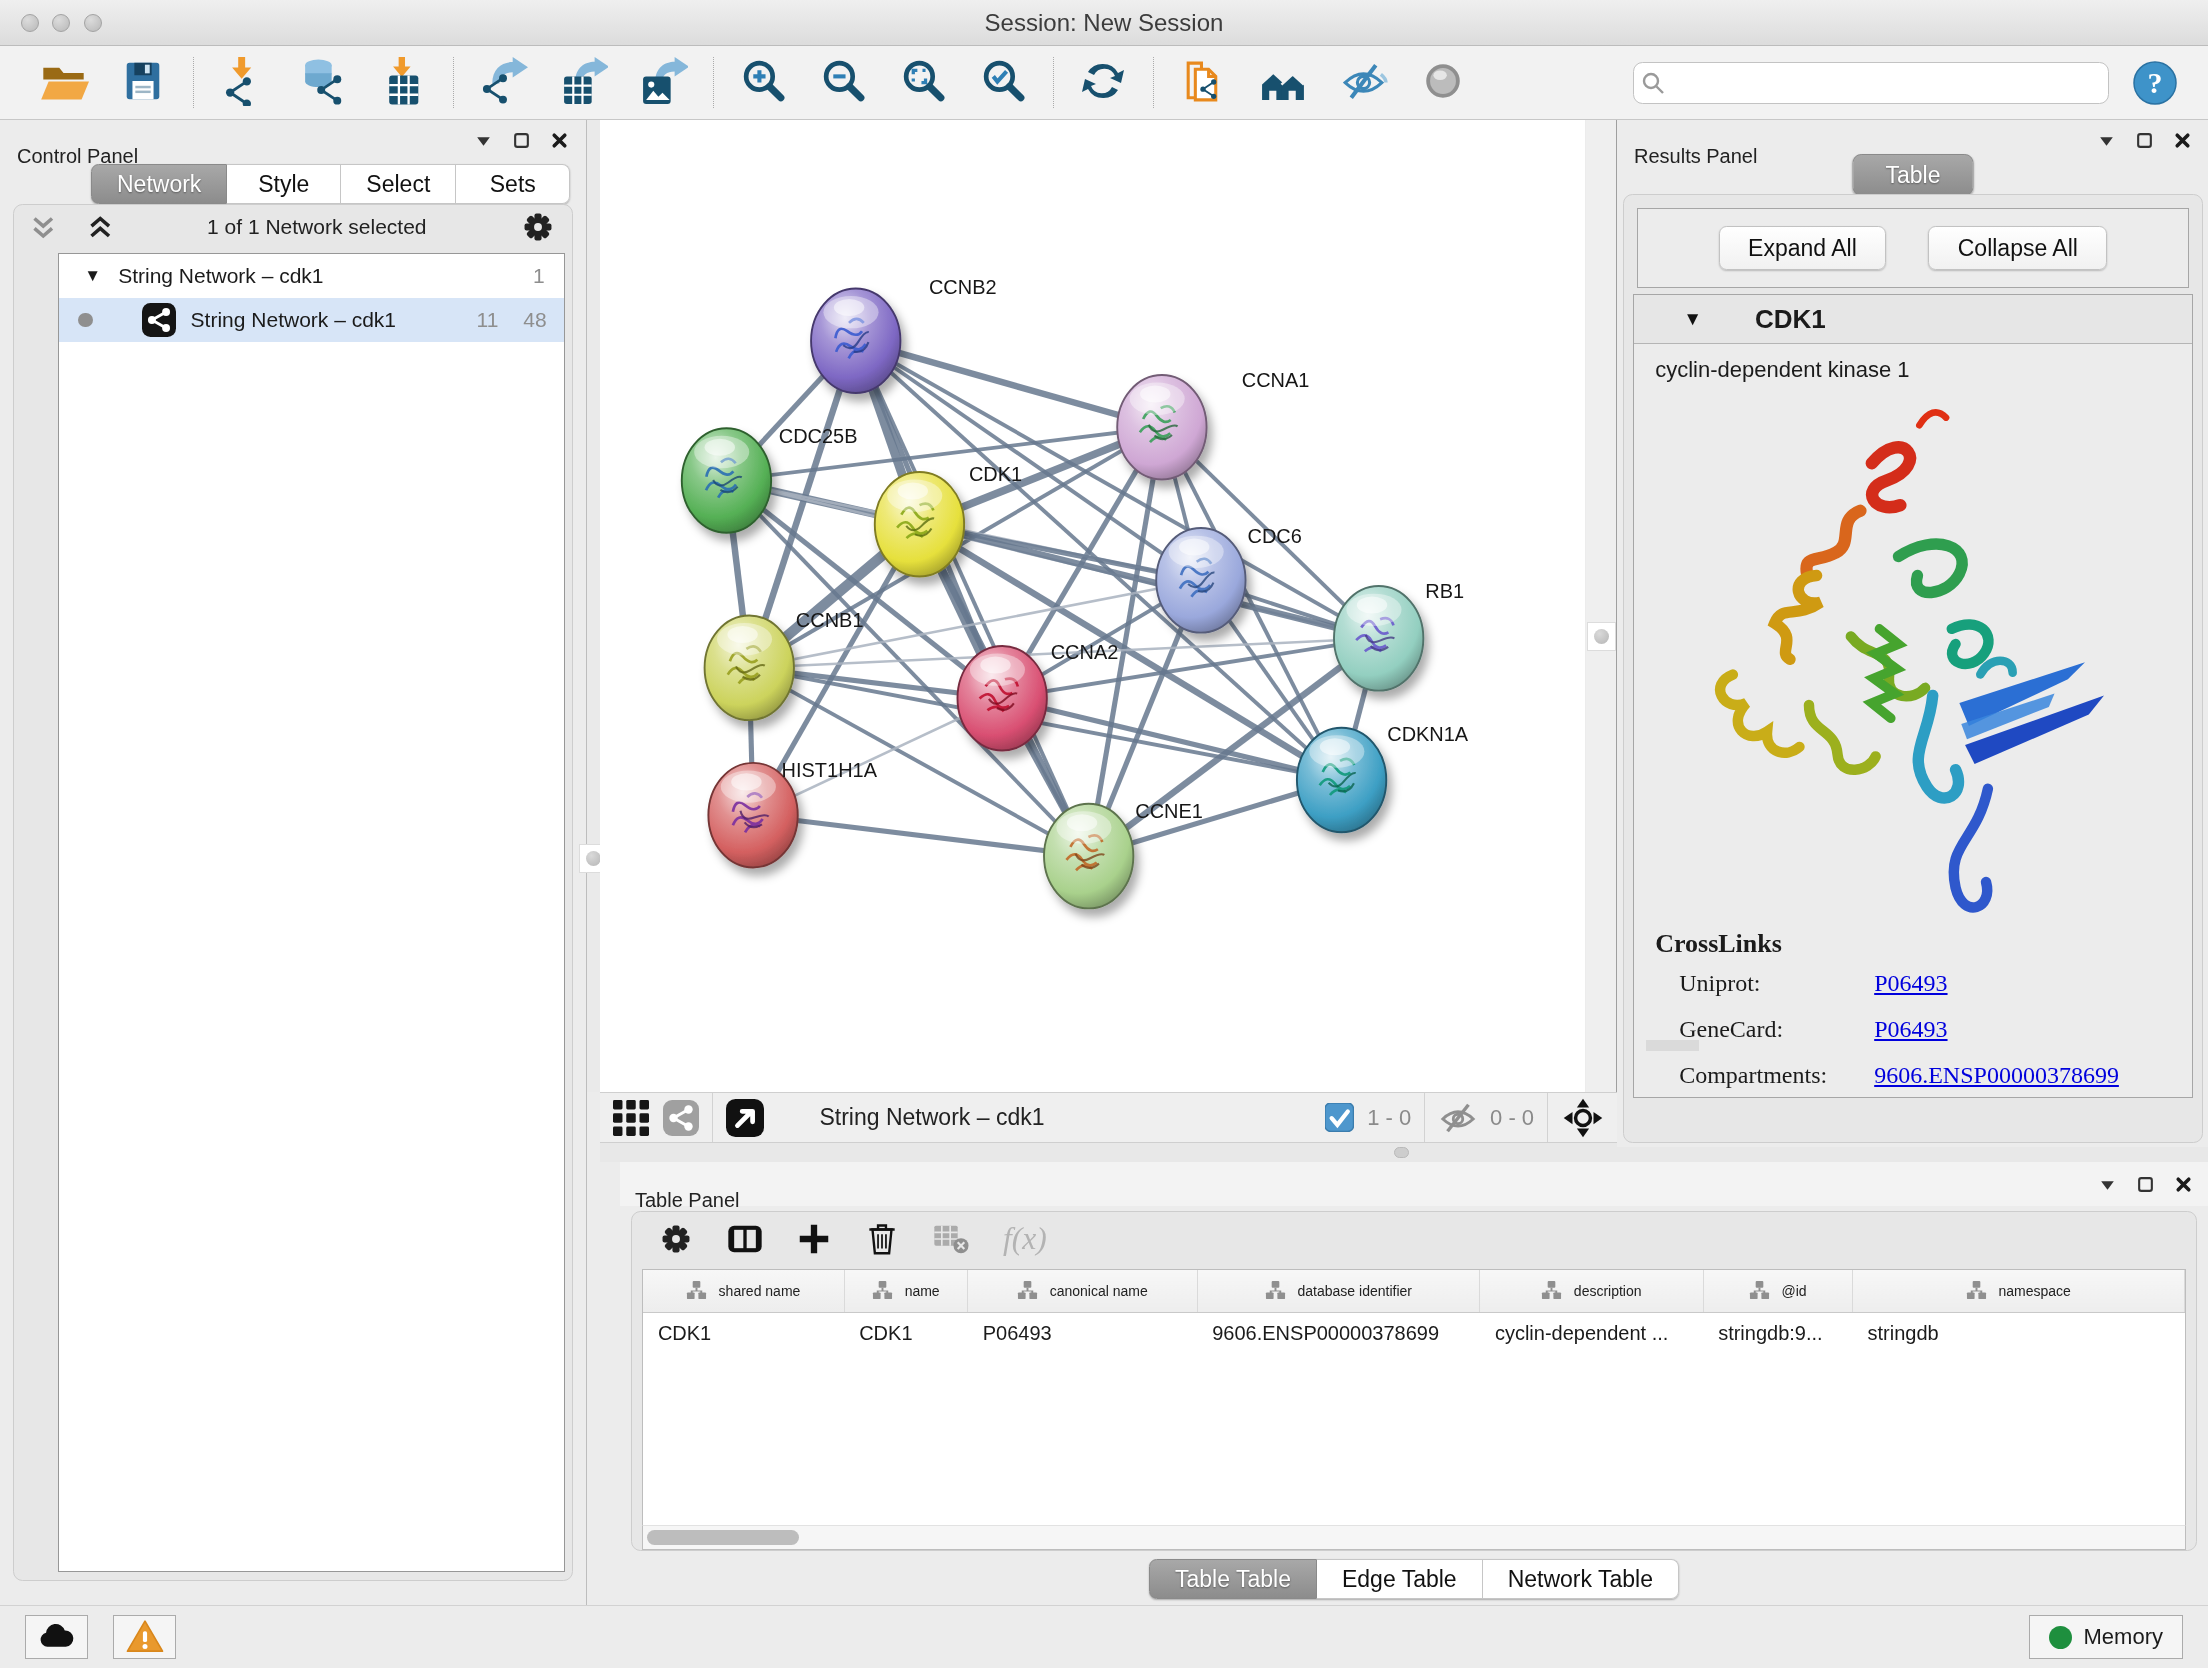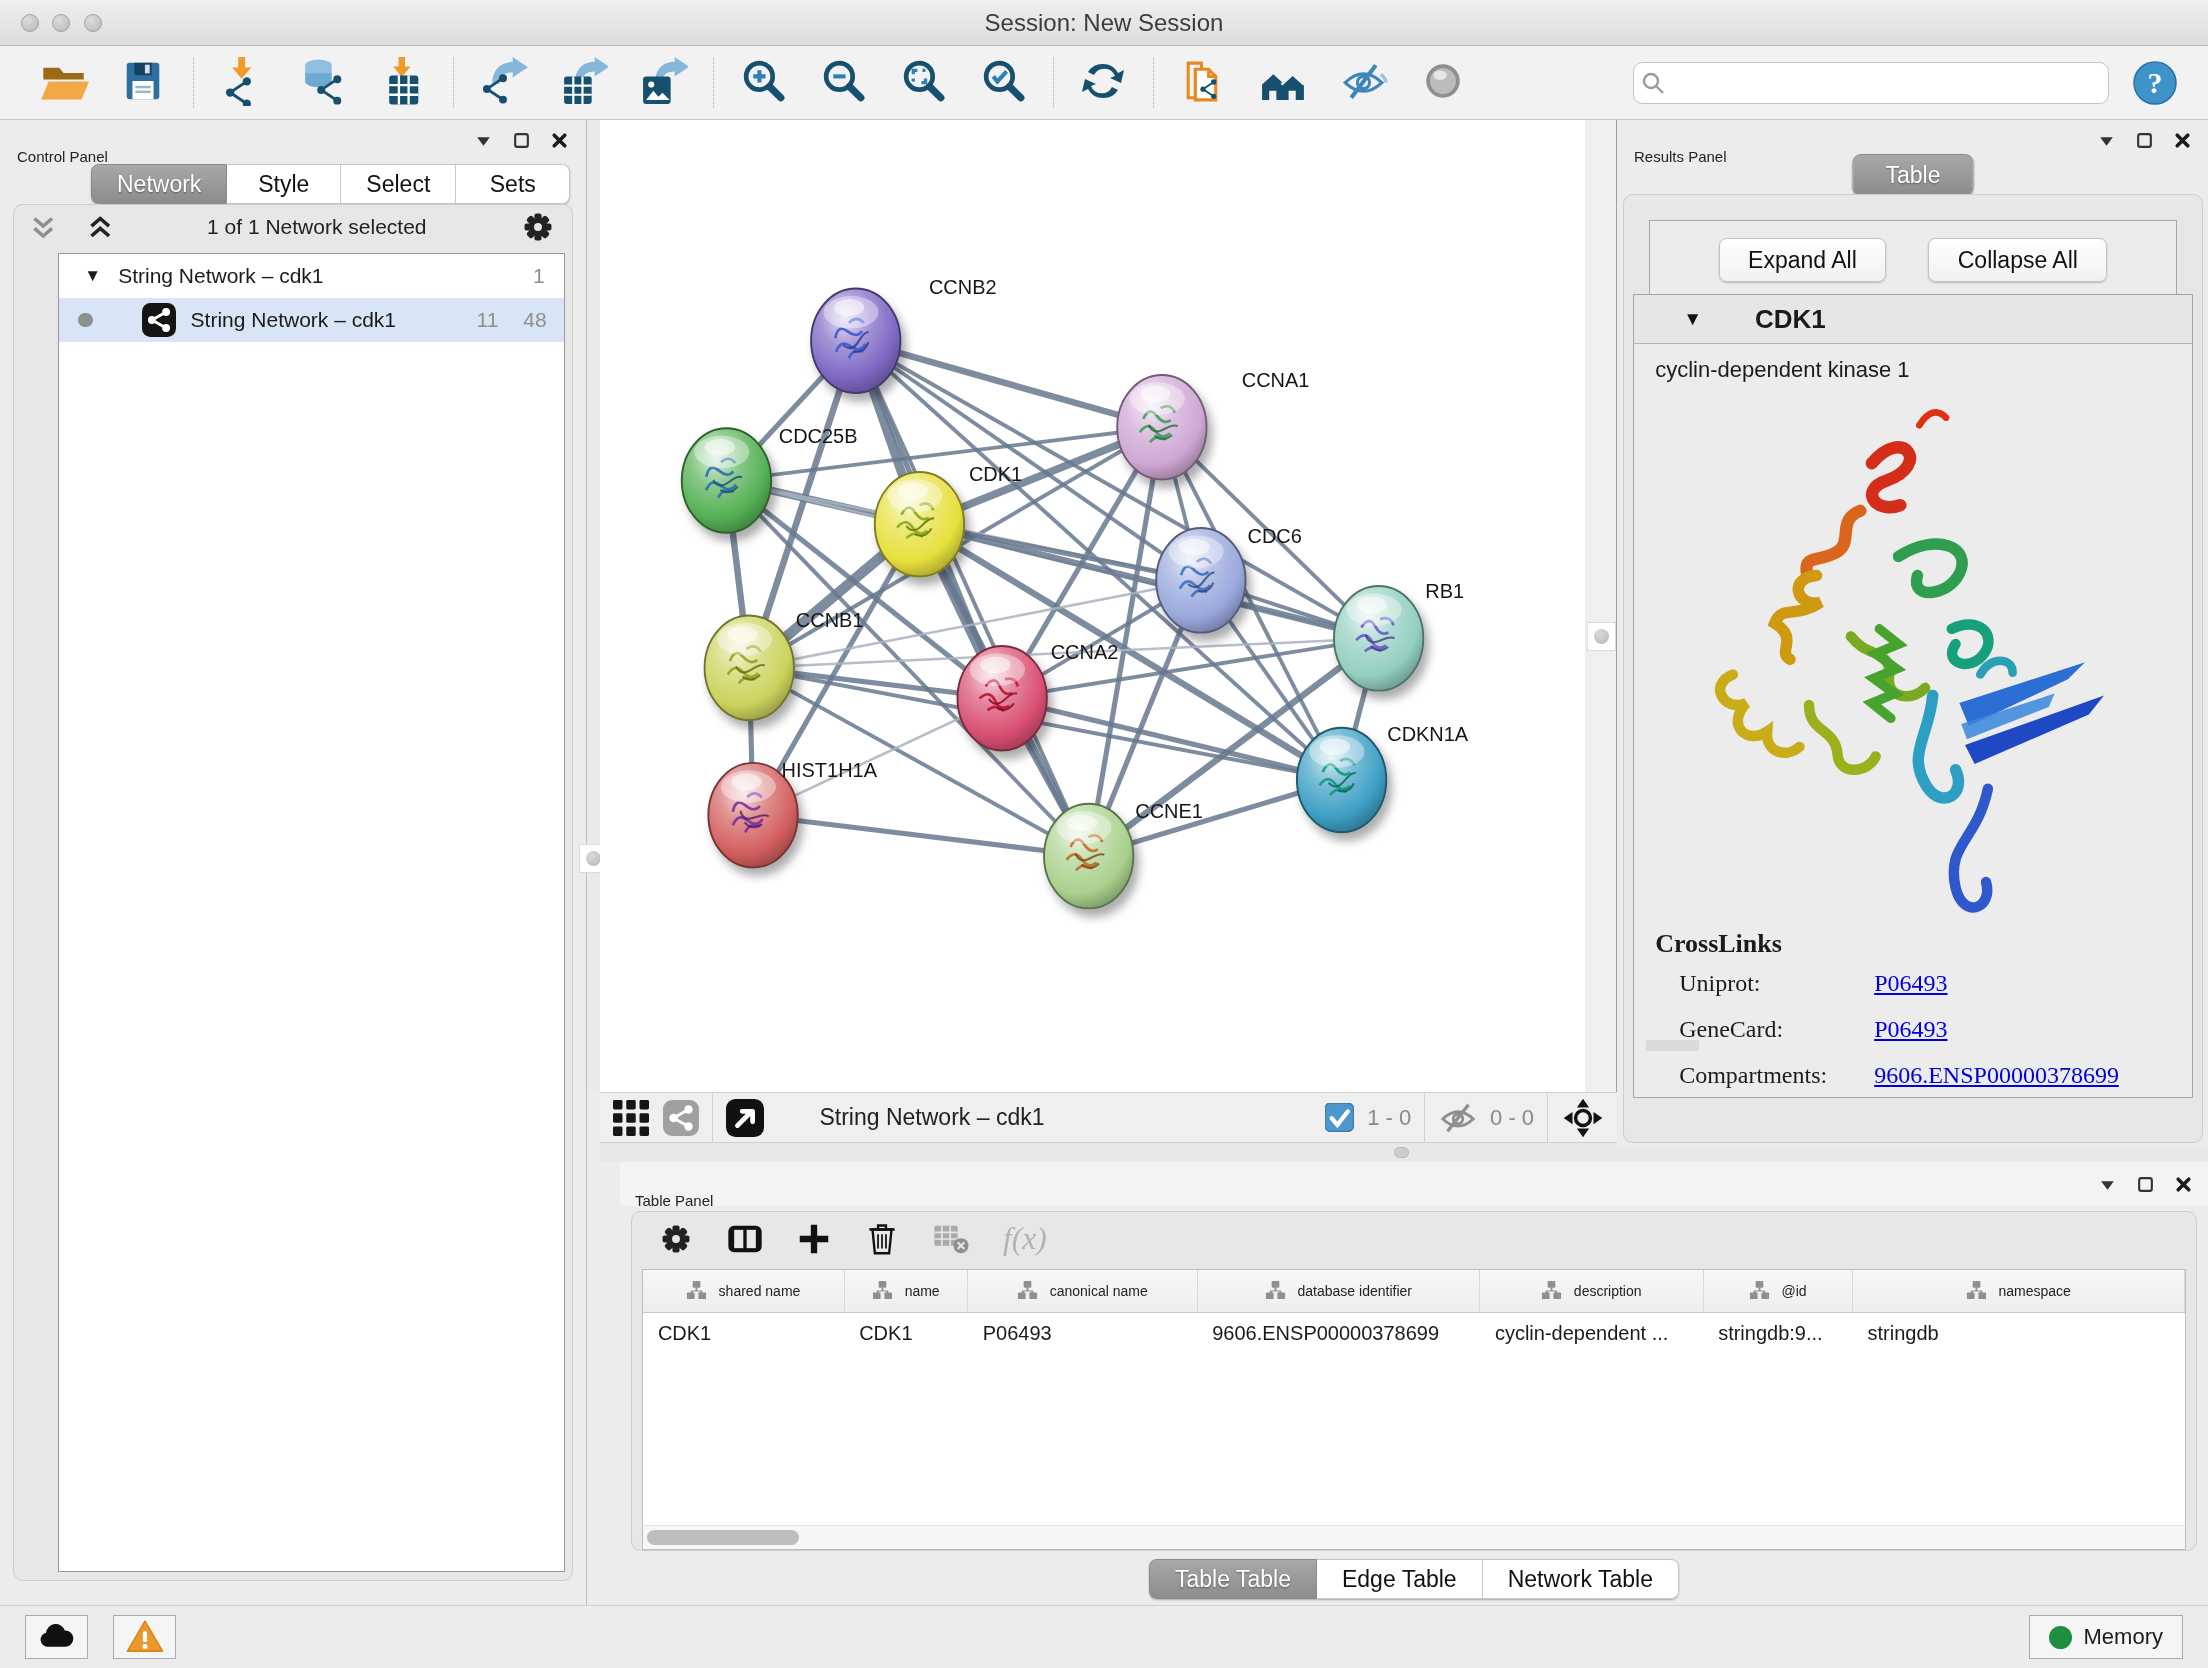--- a/index.html
+++ b/index.html
@@ -28,21 +28,21 @@
   .tdiv { height:51px; border-left:1.9px dotted #ababab; margin:0 9.5px; }
   #search-wrap { margin-left:auto; position:relative; }
   #search-input { width:476px; height:42px; border:1px solid #c3c3c3; border-radius:9.5px;
     background:#fff; font-size:21px; padding:0 13.3px 0 46px; outline:none; color:#333;
     font-family:"Liberation Sans",sans-serif; }
   #search-wrap svg { position:absolute; left:11.4px; top:8.6px; }
   #help-btn { width:61px; height:63px; display:flex; align-items:center; justify-content:center;
     background:transparent; border:none; margin-left:15px; }
   
   .panel-head { height:40px; display:flex; align-items:center; padding:0 17px; }
-  .panel-title { font-size:15px; color:#222;margin-top:33px; }
+  .panel-title { font-size:20px; color:#222;margin-top:33px; }
   .win-btns { margin-left:auto; display:flex; align-items:center; gap:19px; }
   .win-btns span { display:flex; }
   .inset { background:#e7e7e7; border:1px solid #cdcdcd; border-radius:9.5px; }
   .sunken { background:#ececec; border:1px solid #a6a6a6; }
   .seg { display:inline-flex; border-radius:7.6px; box-shadow:0 1px 1.9px rgba(0,0,0,.28); }
   .seg .tab { min-width:114px; padding:0 25px; height:40px; line-height:38px; text-align:center;
     font-size:23px; background:#fff; border:1px solid #c6c6c6; border-left:none; color:#111; }
   .seg .tab:first-child { border-left:1px solid #c6c6c6; border-radius:7.6px 0 0 7.6px; }
   .seg .tab:last-child { border-radius:0 7.6px 7.6px 0; }
   .seg .tab.active { background:linear-gradient(#a8a8a8,#8c8c8c); color:#fff;
@@ -83,21 +83,21 @@
   #hsplit i { position:absolute; left:794px; top:3.8px; width:15px; height:11.4px; border-radius:7.6px;
     background:#cdcdcd; border:1px solid #b9b9b9; }
   
   #results-panel { position:absolute; left:1617px; top:120px; width:592px; height:1027px;
     background:#ececec; }
   #string-tab { position:absolute; left:50%; transform:translateX(-50%); top:34px;
     height:42px; line-height:40px; padding:0 32px; font-size:23px; color:#fff;
     background:linear-gradient(#a8a8a8,#8c8c8c); border:1px solid #8a8a8a; border-radius:8.6px;
     text-shadow:0 1px 1.9px rgba(0,0,0,.4); box-shadow:0 1px 1.9px rgba(0,0,0,.28); }
   #rp-outer { position:absolute; left:5.7px; right:5.7px; top:74px; bottom:3.8px; }
-  #rp-buttons { margin:25px; height:80px; display:flex; align-items:center; justify-content:center; gap:42px; }
+  #rp-buttons { margin:13px; height:80px; display:flex; align-items:center; justify-content:center; gap:42px; }
   #rp-content { position:absolute; left:9.5px; right:9.5px; top:99px; bottom:44px; overflow:hidden; }
   #rp-section-head { height:49px; background:#e6e6e6; border-bottom:1px solid #b5b5b5;
     display:flex; align-items:center; }
   #rp-section-head .tri { margin-left:49px; font-size:19px; color:#111; }
   #rp-section-head .gene { margin-left:53px; font-size:26px; font-weight:bold; }
   #rp-body { padding:13.3px 21px; }
   #rp-desc { font-size:22px; }
   #protein-img { margin:5.7px 0 0 -5.7px; }
   #crosslinks { font-family:"Liberation Serif", serif; margin-top:3.8px; }
   #crosslinks h3 { font-size:26px; margin-bottom:11.4px; }

